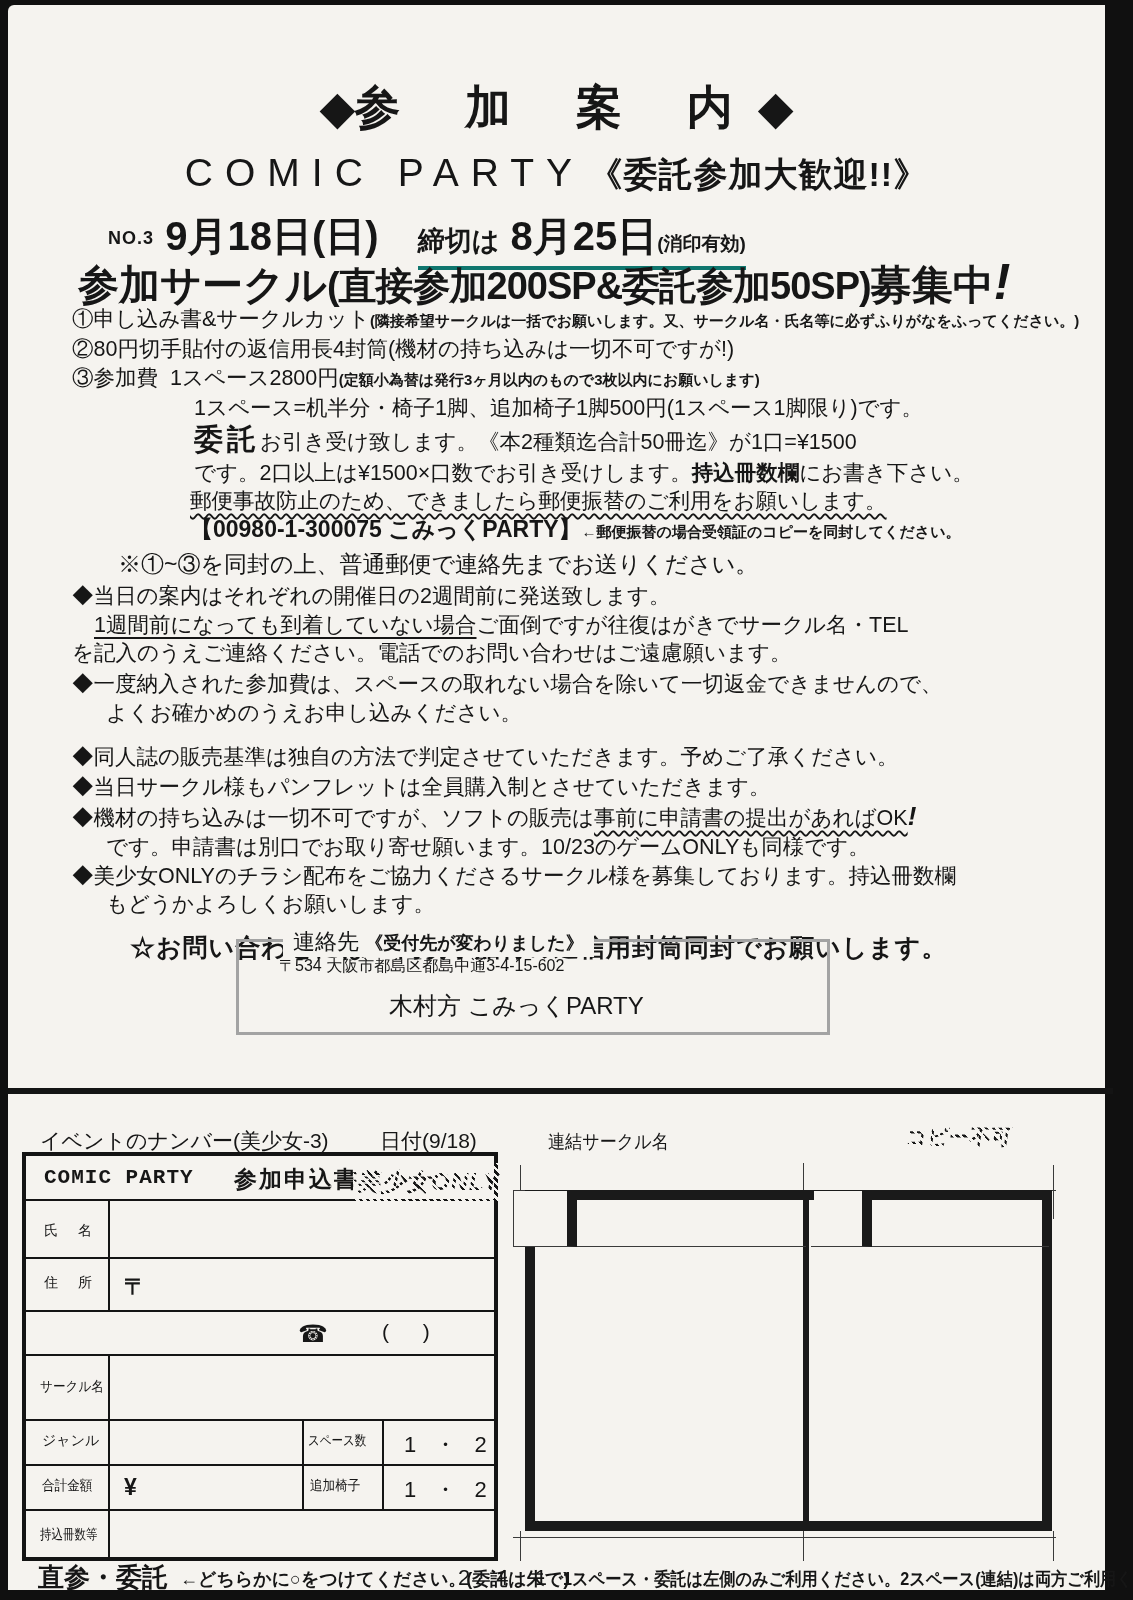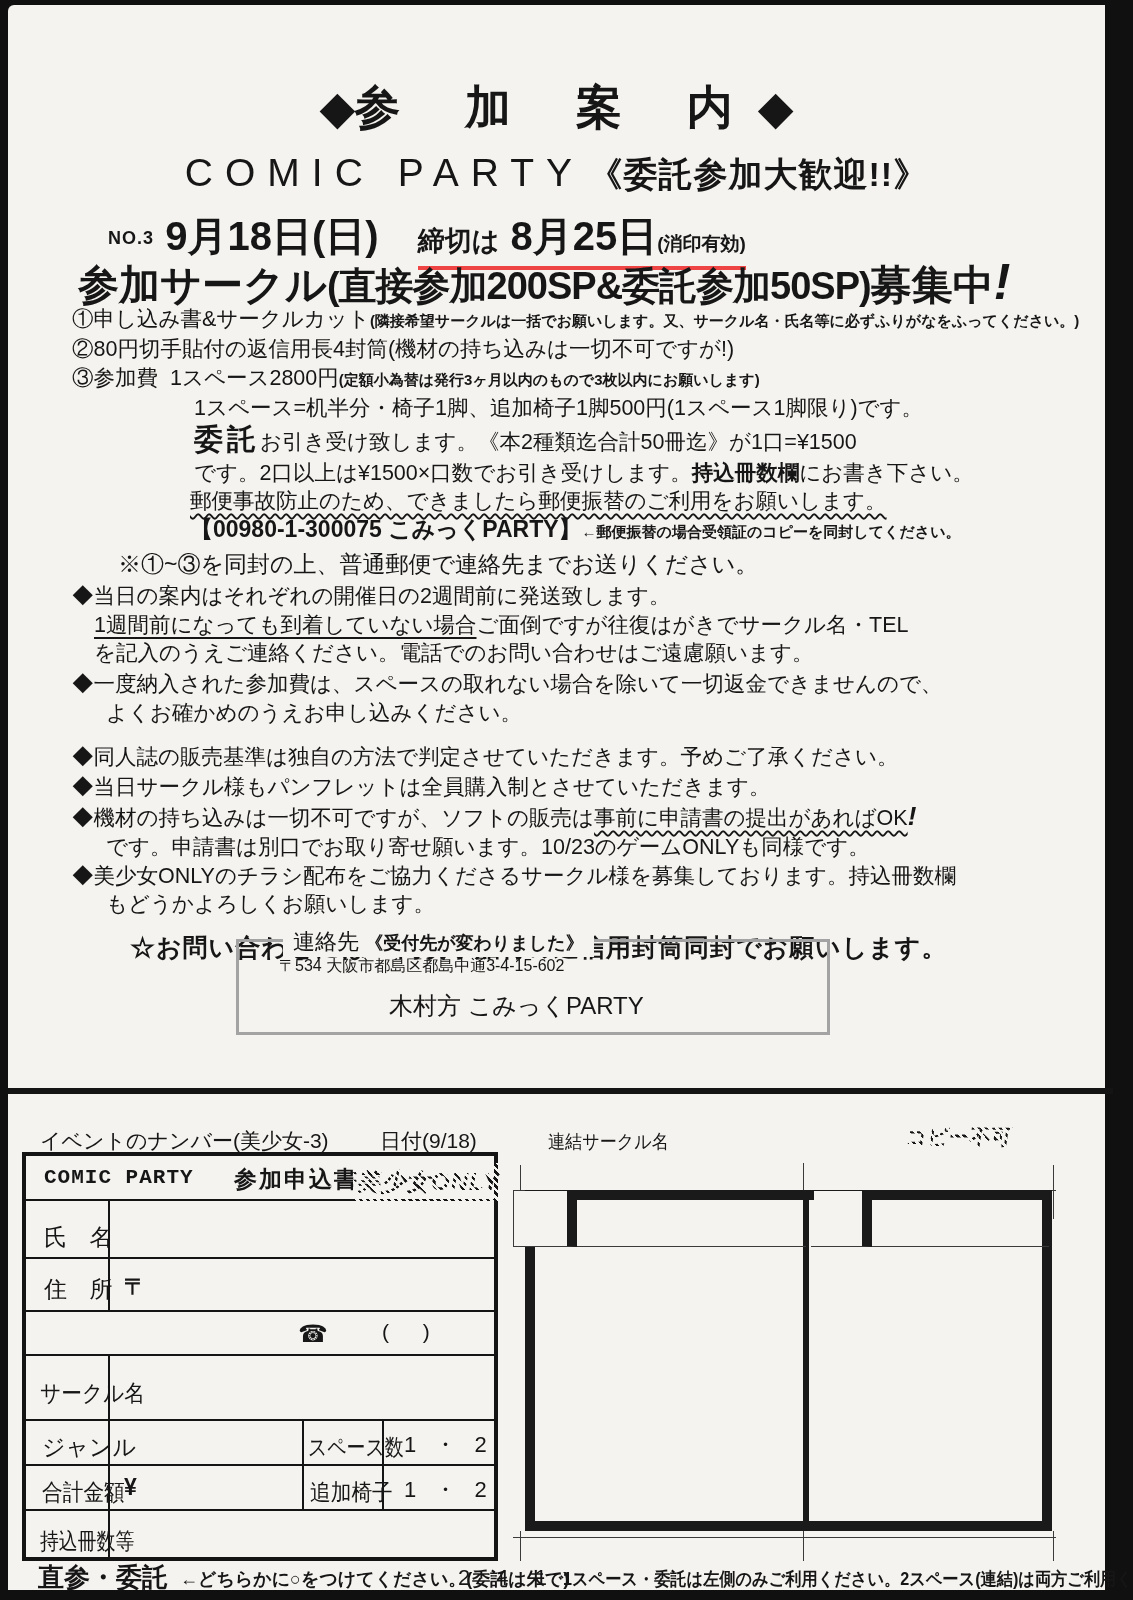--- a/index.html
+++ b/index.html
@@ -20,21 +20,21 @@
   .b{font-weight:bold;}
   .cond{display:inline-block;transform:scaleX(0.82);transform-origin:left center;}
   .cond9{display:inline-block;transform:scaleX(0.9);transform-origin:left center;}
   
   .title{font-size:46px;font-weight:bold;letter-spacing:26px;}
   .title .dia{letter-spacing:0;font-size:44px;}
   .brand{font-size:39px;letter-spacing:12px;}
   .welcome{font-size:34px;font-weight:bold;letter-spacing:1px;}
   .dateline{font-size:40px;font-weight:bold;white-space:nowrap;}
   .no3{font-size:18px;font-weight:bold;vertical-align:6px;letter-spacing:1px;}
-  .dl-group{display:inline-block;border-bottom:4px solid #ef4444;padding-bottom:2px;}
+  .dl-group{display:inline-block;border-bottom:4px solid #0f766e;padding-bottom:2px;}
   .dl-pre{font-size:27px;font-weight:bold;}
   .dl-note{font-size:19px;font-weight:bold;}
   .recruit{font-size:41px;font-weight:bold;white-space:nowrap;}
   .recruit .paren{font-size:38px;letter-spacing:-1px;}
   .bang{font-size:50px;font-style:italic;font-weight:bold;}
   
   #flow{position:absolute;left:64px;top:300px;width:990px;font-size:21.5px;line-height:28.4px;white-space:nowrap;}
   .sm{font-size:15px;font-weight:bold;}
   .ind{margin-left:122px;}
   .itaku{font-size:29px;font-weight:bold;letter-spacing:4px;}
@@ -64,21 +64,21 @@
     background:repeating-linear-gradient(45deg, rgba(245,243,239,0) 0 2.5px, #f5f3ef 2.5px 5px);
     pointer-events:none;
   }
   
   .meta{font-size:21px;white-space:nowrap;}
   .metacond{font-size:19px;}
   
   #apptable{position:absolute;left:14px;top:1147px;width:476px;height:409px;border:4px solid #141414;box-sizing:border-box;}
   .hline{position:absolute;left:0;width:100%;height:2px;background:#141414;}
   .vline{position:absolute;width:2px;background:#141414;}
-  .cell-label{position:absolute;font-size:23px;white-space:nowrap;}
+  .cell-label{position:absolute;font-size:14px;white-space:nowrap;}
   .th-en{font-size:21px;font-weight:bold;font-family:"Liberation Mono", monospace;letter-spacing:1px;}
   .th-jp{font-size:23px;font-weight:bold;letter-spacing:2px;}
   .th-only{font-size:24px;font-style:italic;letter-spacing:1px;}
   .vals{font-size:22px;letter-spacing:6px;}
   
   .regline{position:absolute;background:#3a3a3a;}
   .cutbox{position:absolute;box-sizing:border-box;border:10px solid #1a1a1a;background:transparent;}
   .notch{position:absolute;background:#f5f3ef;box-sizing:border-box;}
   
   .footline{font-size:26px;font-weight:bold;white-space:nowrap;}
@@ -118,21 +118,21 @@
     <div><span>③参加費</span>&nbsp;&nbsp;<span>1スペース2800円</span><span class="sm">(定額小為替は発行3ヶ月以内のもので3枚以内にお願いします)</span></div>
     <div class="ind"><span>1スペース=机半分・椅子1脚、追加椅子1脚500円(1スペース1脚限り)です。</span></div>
     <div class="ind" style="line-height:33px;"><span class="itaku">委託</span><span>お引き受け致します。《本2種類迄合計50冊迄》が1口=¥1500</span></div>
     <div class="ind"><span>です。2口以上は¥1500×口数でお引き受けします。</span><span class="b">持込冊数欄</span><span>にお書き下さい。</span></div>
     <div class="ind" style="margin-left:118px;"><span class="wavy">郵便事故防止のため、できましたら郵便振替のご利用をお願いします。</span></div>
     <div class="ind" style="margin-left:118px;"><span class="acct">【00980-1-300075 こみっくPARTY】</span><span class="acct-note">←</span><span class="acct-note">郵便振替の場合受領証のコピーを同封してください。</span></div>
     <div style="margin-left:46px;margin-top:3px;font-size:23px;"><span>※①~③を同封の上、普通郵便で連絡先までお送りください。</span></div>
 
     <div style="margin-top:4px;"><span>◆当日の案内はそれぞれの開催日の2週間前に発送致します。</span></div>
     <div style="margin-left:22px;"><span class="soli">1週間前になっても到着していない場合</span><span>ご面倒ですが往復はがきでサークル名・TEL</span></div>
-    <div style="margin-left:22px;"><span>を記入のうえご連絡ください。電話でのお問い合わせはご遠慮願います。</span></div>
+    <div style=""><span>を記入のうえご連絡ください。電話でのお問い合わせはご遠慮願います。</span></div>
     <div style="margin-top:3px;"><span>◆一度納入された参加費は、スペースの取れない場合を除いて一切返金できませんので、</span></div>
     <div style="margin-left:34px;"><span>よくお確かめのうえお申し込みください。</span></div>
     <div style="margin-top:16px;"><span>◆同人誌の販売基準は独自の方法で判定させていただきます。予めご了承ください。</span></div>
     <div style="margin-top:1px;"><span>◆当日サークル様もパンフレットは全員購入制とさせていただきます。</span></div>
     <div style="margin-top:1px;"><span>◆機材の持ち込みは一切不可ですが、ソフトの販売は</span><span class="wavy">事前に申請書の提出があればOK</span><span class="b" style="font-style:italic;font-size:26px;">!</span></div>
     <div style="margin-left:34px;"><span>です。申請書は別口でお取り寄せ願います。10/23のゲームONLYも同様です。</span></div>
     <div style="margin-top:1px;"><span>◆美少女ONLYのチラシ配布をご協力くださるサークル様を募集しております。持込冊数欄</span></div>
     <div style="margin-left:34px;"><span>もどうかよろしくお願いします。</span></div>
 
     <div class="starline"><span>☆お問い合わせには80円切手貼付の返信用封筒同封でお願いします。</span></div>

